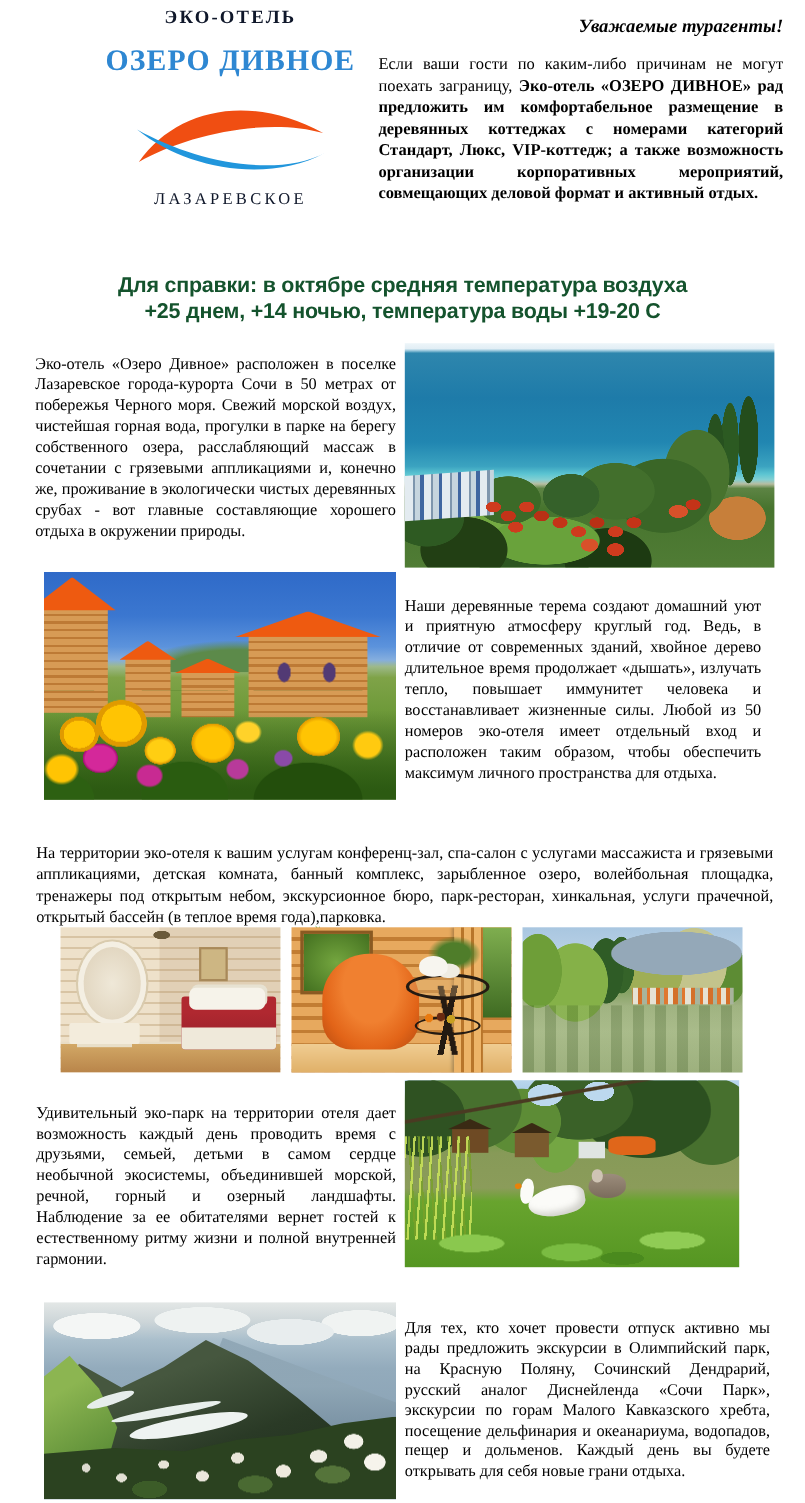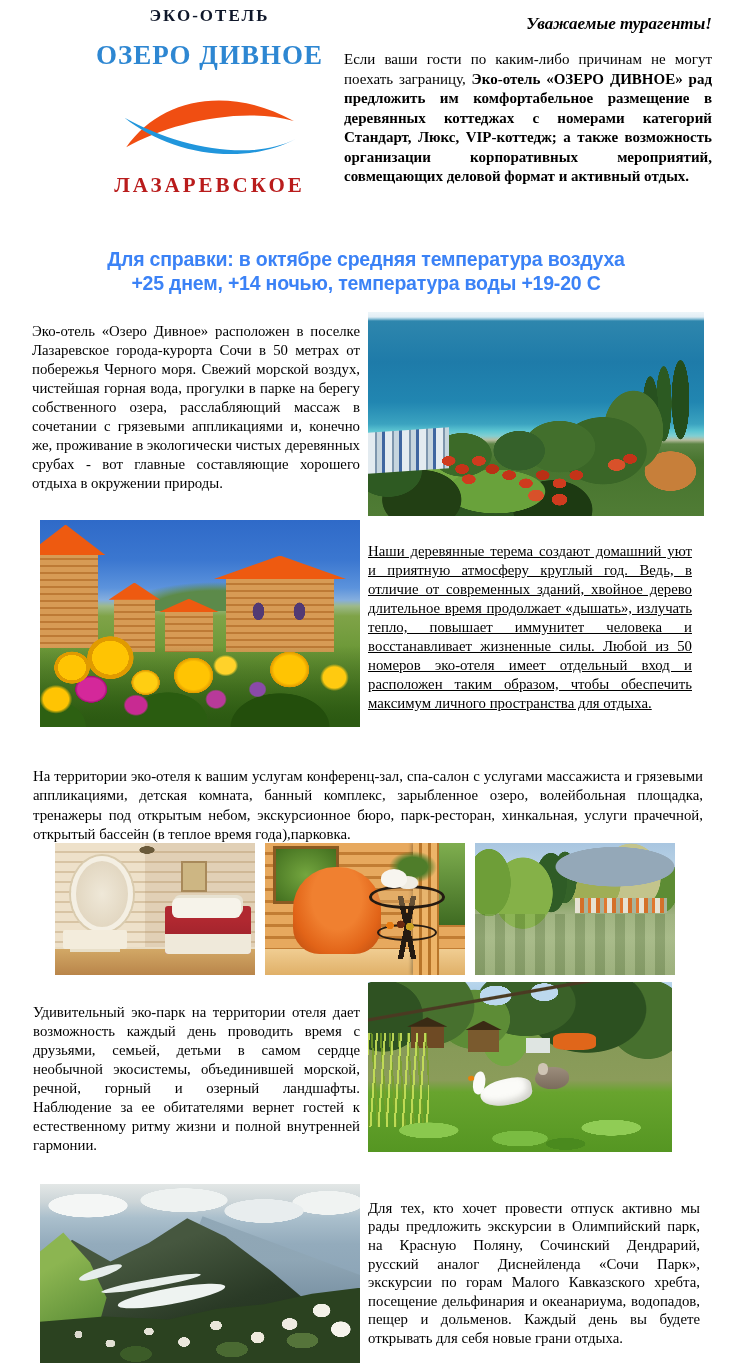--- a/index.html
+++ b/index.html
@@ -5,36 +5,36 @@
   html,body{margin:0;padding:0;background:#ffffff;}
   .page{position:relative;width:732px;height:1366px;background:#fff;overflow:hidden;
         font-family:"Liberation Serif","DejaVu Serif",serif;color:#000;}
   .abs{position:absolute;}
 
   
   .logo{left:82px;top:6px;width:255px;text-align:center;}
   .logo-eco{font-family:"Liberation Serif",serif;font-weight:bold;font-size:17px;color:#0f172a;letter-spacing:2px;}
   .logo-name{font-weight:bold;font-size:27px;color:#2e87d2;letter-spacing:1px;margin-top:14px;}
   .logo-fish{display:block;margin:4px auto 0 auto;}
-  .logo-loc{font-weight:bold;font-size:21px;color:#b91c1c;letter-spacing:3px;margin-top:6px;}
+  .logo-loc{font-weight:normal;font-size:15px;color:#0f172a;letter-spacing:3px;margin-top:6px;}
 
   .header-right{left:344px;top:14px;width:368px;}
   .header-right h1{margin:0;font-size:17px;font-weight:bold;text-align:right;font-style:italic;}
   .intro{margin:16px 0 0 0;font-size:15px;line-height:19.5px;text-align:justify;}
   .intro b{font-weight:bold;}
 
   
   .note{left:30px;top:247px;width:672px;text-align:center;
         font-family:"Liberation Sans","DejaVu Sans",sans-serif;
         font-weight:bold;font-size:19.5px;line-height:24px;letter-spacing:-0.2px;}
 
   
   .body-text{font-size:14.8px;line-height:19px;text-align:justify;}
   .t-location{left:32px;top:307px;width:328px;}
-  .t-cottages{left:368px;top:527px;width:324px;text-decoration:underline;}
+  .t-cottages{left:368px;top:527px;width:324px;}
   .t-services{left:33px;top:752px;width:670px;line-height:19.5px;}
   .t-ecopark{left:33px;top:988px;width:327px;}
   .t-excursions{left:368px;top:1184px;width:332px;line-height:18.6px;}
   .typo{text-decoration-line:underline;text-decoration-style:wavy;text-decoration-color:#3aa53a;
         text-decoration-thickness:1px;text-underline-offset:2px;}
 
   
   .photo{position:absolute;overflow:hidden;}
   .photo .L{position:absolute;}
 
@@ -271,21 +271,21 @@
       <path d="M 6,52 C 70,88 160,106 214,78 C 150,112 60,96 6,52 Z" fill="#2196dc"></path>
     </svg>
     <div class="logo-loc">ЛАЗАРЕВСКОЕ</div>
   </div>
 
   <div class="abs header-right">
     <h1>Уважаемые турагенты!</h1>
     <p class="intro"><span>Если ваши гости по каким-либо причинам не могут поехать заграницу, </span><b>Эко-отель «ОЗЕРО ДИВНОЕ» рад предложить им комфортабельное размещение в деревянных коттеджах с номерами категорий Стандарт, Люкс, VIP-коттедж; а также возможность организации корпоративных мероприятий, совмещающих деловой формат и активный отдых.</b></p>
   </div>
 
-  <div class="abs note" style="color:#3b82f6">
+  <div class="abs note" style="color:#14532d">
     <div>Для справки: в октябре средняя температура воздуха</div>
     <div>+25 днем, +14 ночью, температура воды +19-20 С</div>
   </div>
 
   <p class="abs body-text t-location">Эко-отель «Озеро Дивное» расположен в поселке Лазаревское города-курорта Сочи в 50 метрах от побережья Черного моря. Свежий морской воздух, чистейшая горная вода, прогулки в парке на берегу собственного озера, расслабляющий массаж в сочетании с грязевыми аппликациями и, конечно же, проживание в экологически чистых деревянных срубах - вот главные составляющие хорошего отдыха в окружении природы.</p>
   <div class="photo p-sea" title="Вид сверху на Черное море и коттеджи с красными крышами среди зелени">
     <div class="L trees"></div>
     <div class="L town"></div>
     <div class="L roofs"></div>
   </div>

